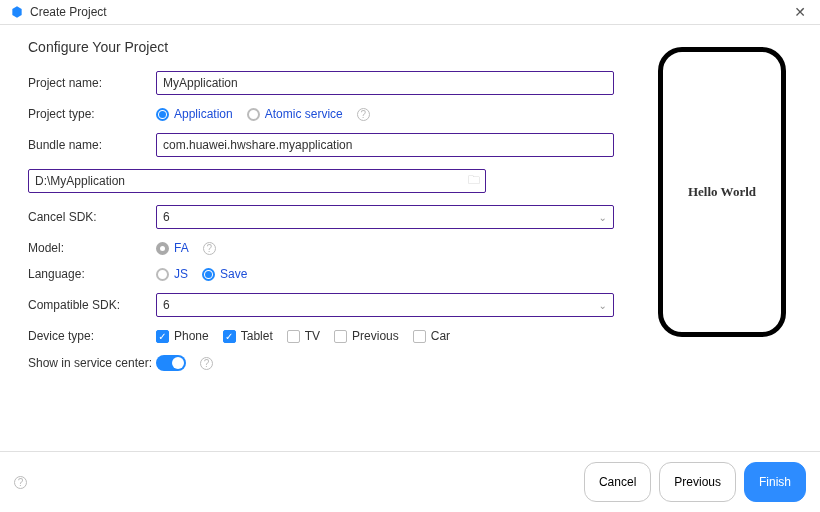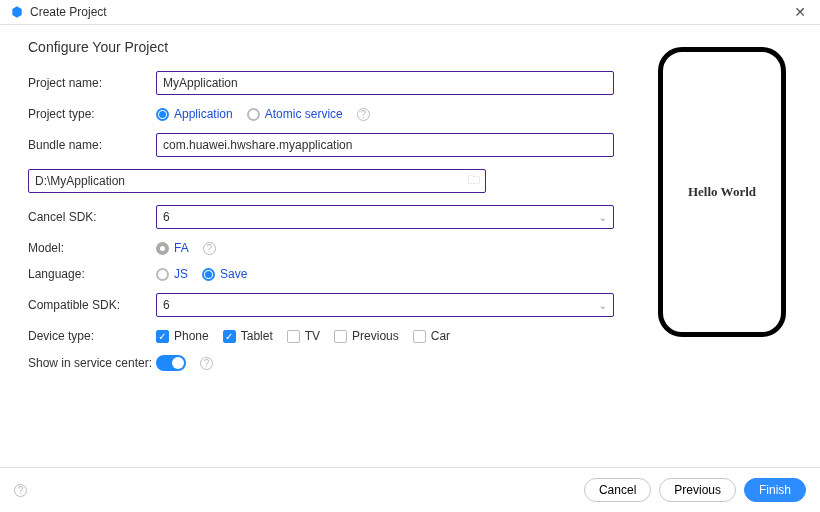--- a/index.html
+++ b/index.html
@@ -60,21 +60,21 @@
     width: 128px; height: 290px; border: 5px solid #000; border-radius: 24px; background: #fff;
     display: flex; align-items: center; justify-content: center;
     font-family: "Times New Roman", serif; font-size: 13px; font-weight: bold;
   }
   .footer {
     border-top: 1px solid #e0e0e0; padding: 10px 14px;
     display: flex; align-items: center; justify-content: space-between;
   }
   .footer .btns { display: flex; gap: 8px; }
   .btn {
-    height: 24px; padding: 0 14px; border: 1px solid #c8c8c8; border-radius: 12px;
+    height: 40px; padding: 0 14px; border: 1px solid #c8c8c8; border-radius: 12px;
     background: #fff; font-size: 12px; cursor: pointer; display: inline-flex; align-items: center;
   }
   .btn.primary { background: #2d8cff; color: #fff; border-color: #2d8cff; }
   .logo-icon { color: #1e88ff; display:inline-flex; }
 </style>
 </head>
 <body>
 
 <div class="dialog">
 

